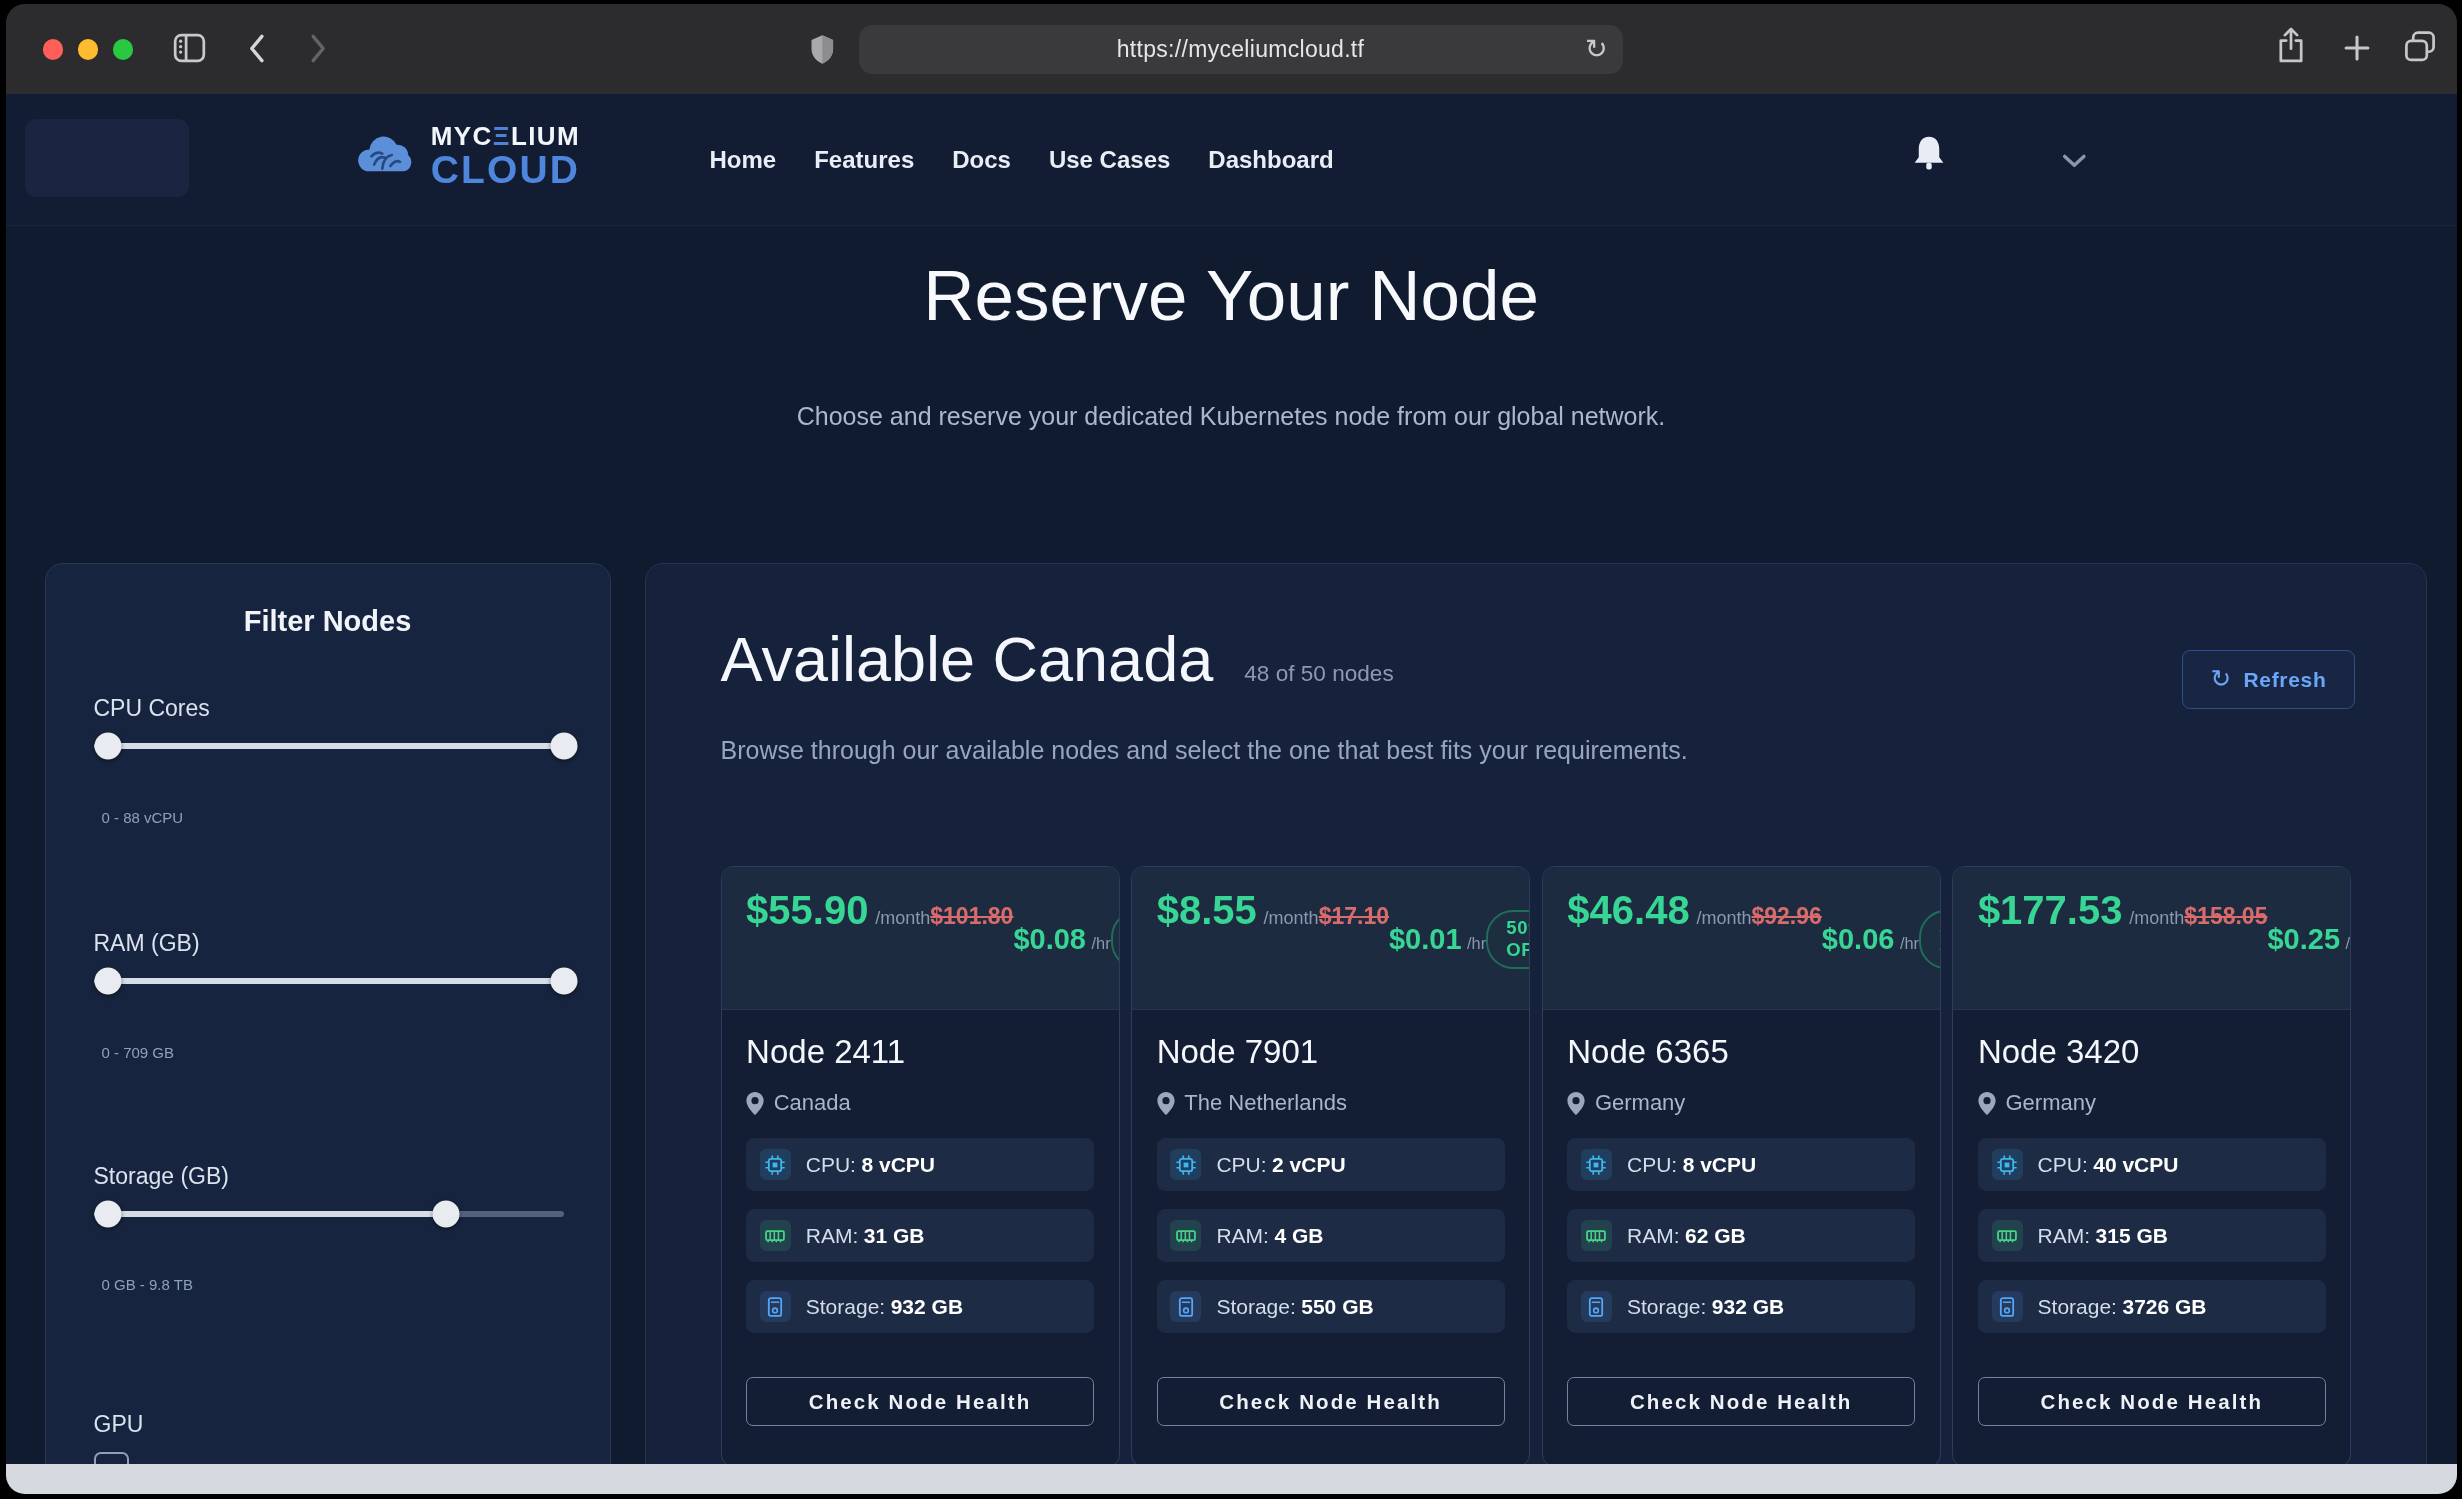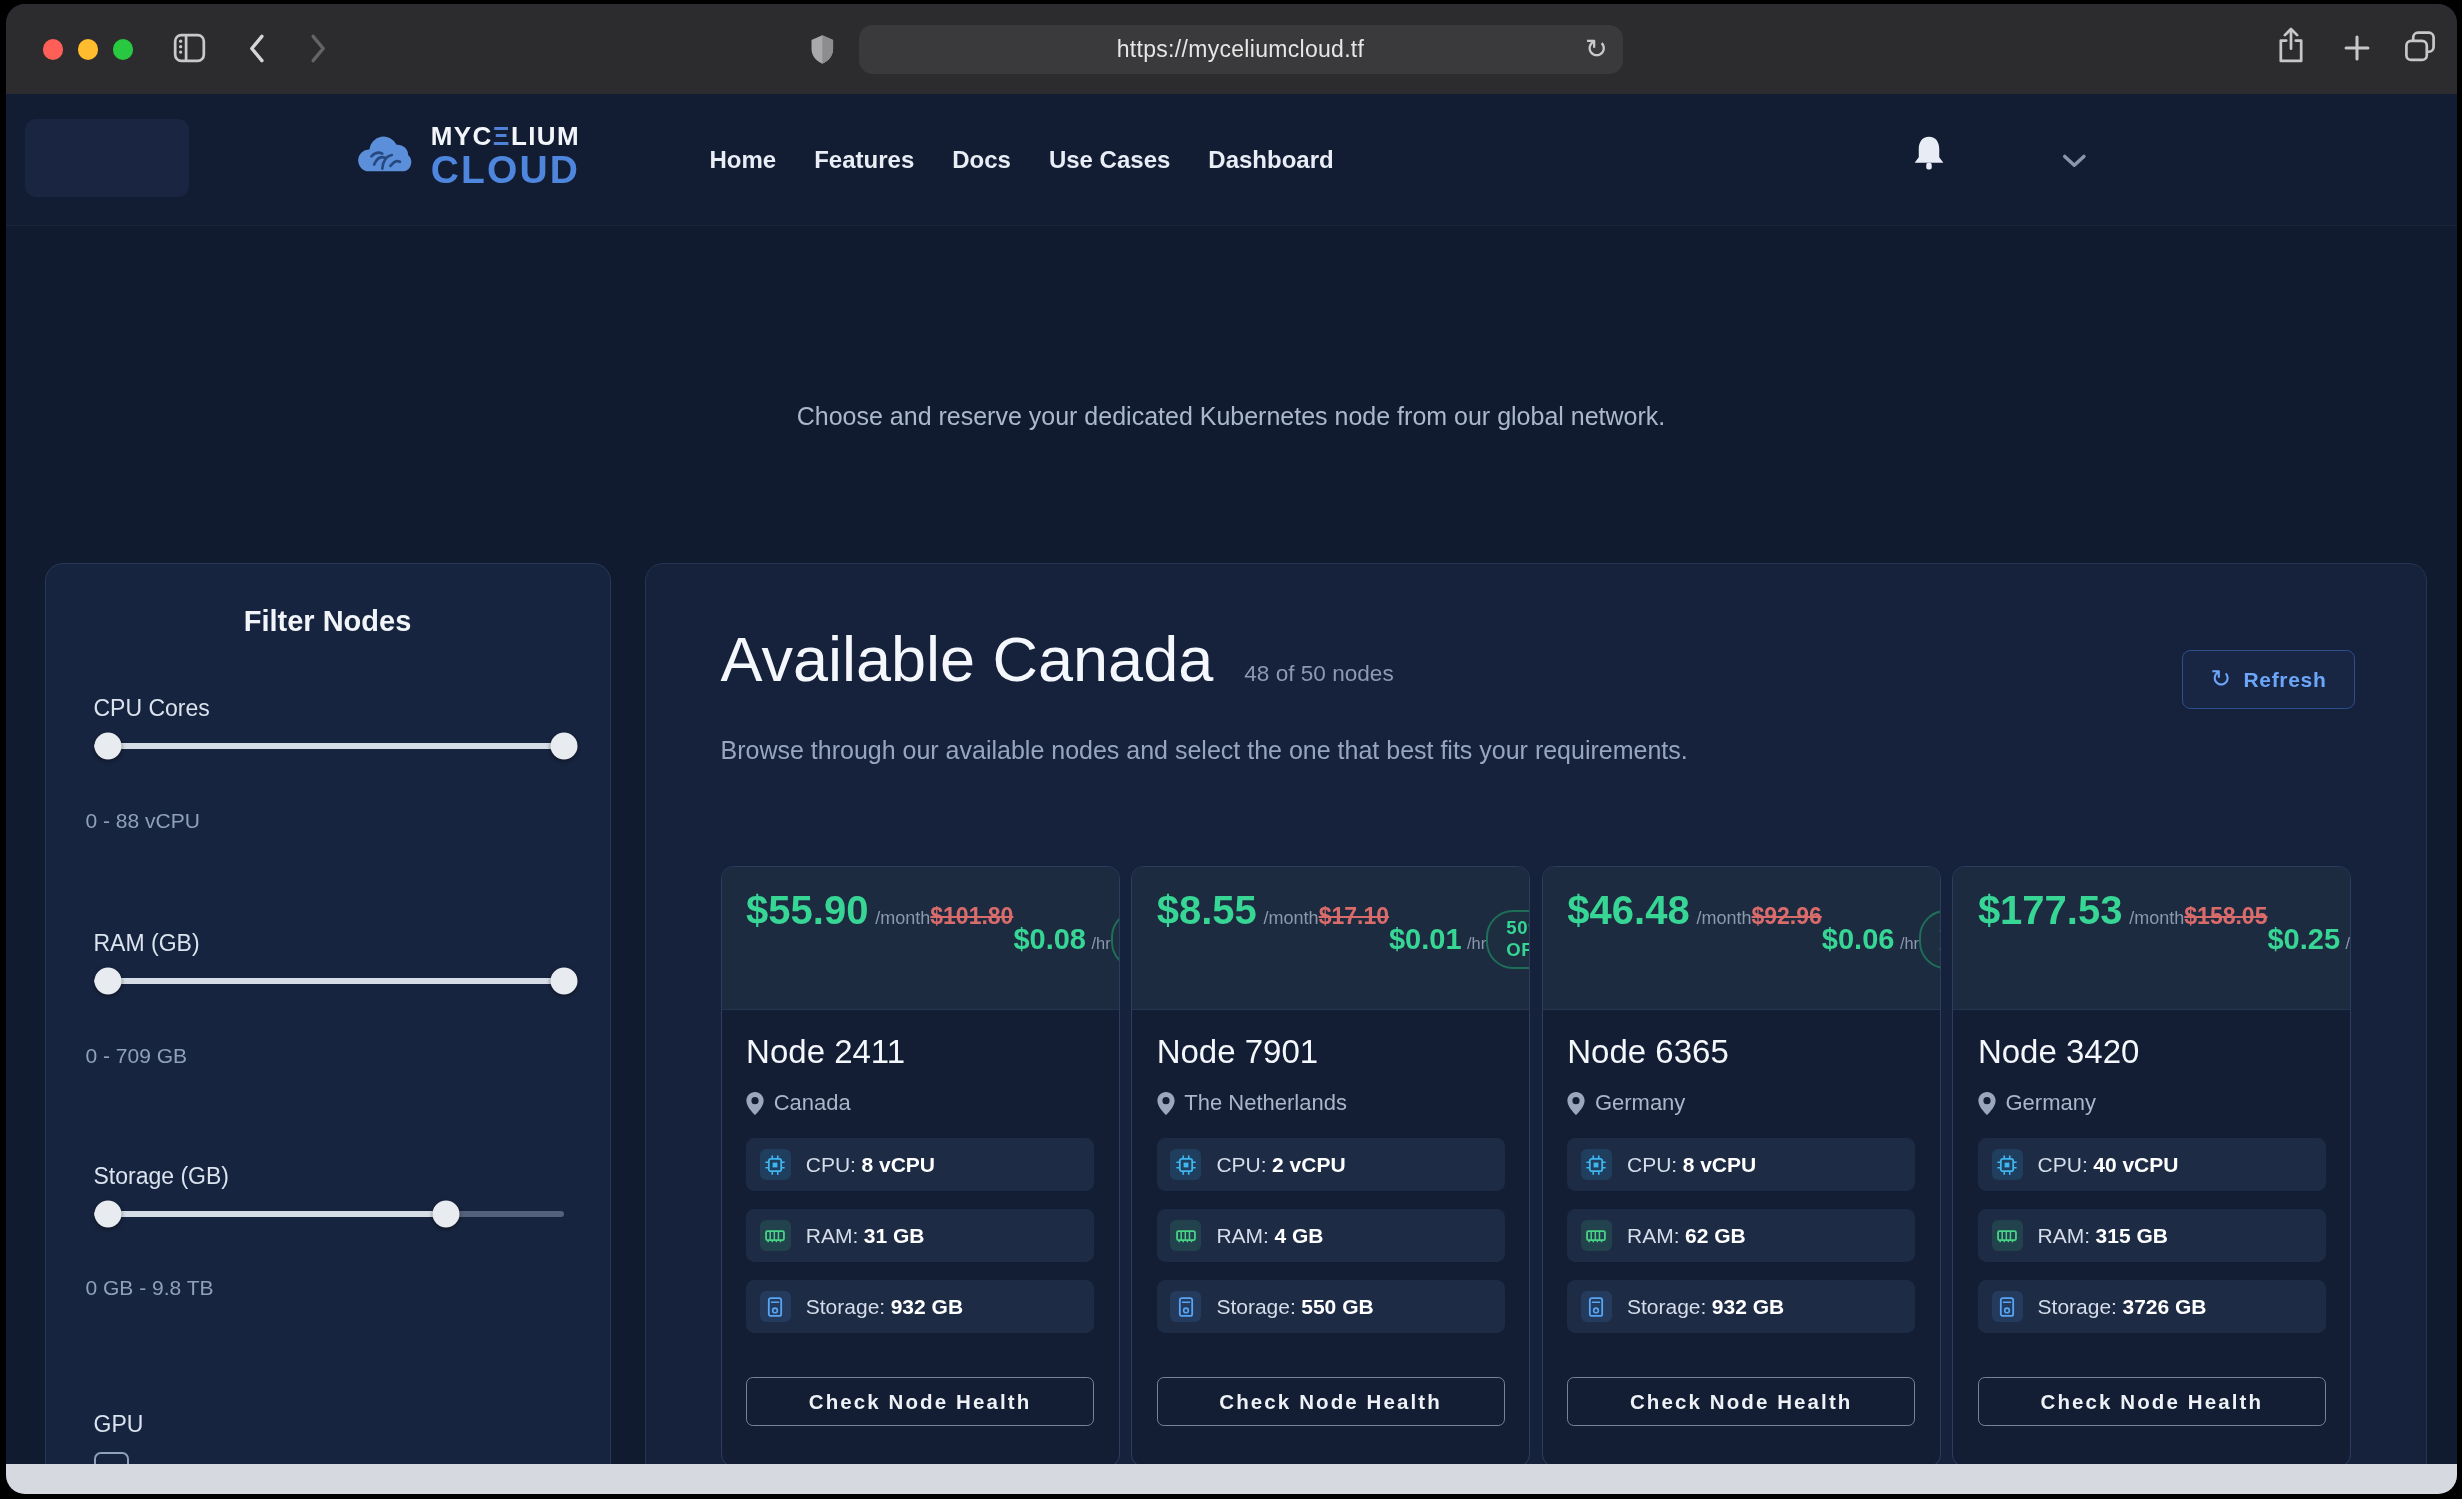--- a/index.html
+++ b/index.html
@@ -41,21 +41,21 @@
               font-size:71px;font-weight:400;color:#f7f9fc;}
   .hero-sub{position:absolute;left:0;right:0;top:398px;text-align:center;
             font-size:25px;color:#aab7cc;}
 
   
   .filter{position:absolute;left:39px;top:559px;width:566px;height:943px;border-radius:18px;
           background:#17243f;border:0.7px solid #2a3857;box-sizing:border-box;}
   .filter-title{position:absolute;left:0;right:0;top:41px;text-align:center;
                 font-size:29px;font-weight:700;color:#f1f5f9;}
   .f-label{position:absolute;left:48px;font-size:23px;color:#dbe3ef;}
-  .f-range{position:absolute;left:40px;font-size:21px;color:#8fa0b8;}
+  .f-range{position:absolute;left:56px;font-size:15px;color:#8fa0b8;}
   .slider{position:absolute;left:48px;width:470px;height:27px;}
   .track{position:absolute;left:0;right:0;top:11px;height:6.2px;border-radius:3.4px;background:#d7dde6;}
   .track.partial{background:#55617a;}
   .track-active{position:absolute;left:0;top:0;bottom:0;border-radius:3.4px;background:#d7dde6;}
   .handle{position:absolute;top:13.7px;width:27px;height:27px;border-radius:50%;background:#e8ecf1;
           transform:translate(-50%,-50%);box-shadow:0 1.4px 4.1px rgba(0,0,0,.45);}
   .checkbox{position:absolute;left:48px;top:888px;width:31px;height:31px;border:2.1px solid #8fa0b8;
             border-radius:6.8px;background:transparent;}
 
   
@@ -198,20 +198,21 @@
             <rect x="22" y="42" width="8" height="10" rx="3" fill="#e8edf5"></rect>
           </svg>
       </div>
       <div class="nav-chevron">
         <svg width="24.6" height="16.4" viewBox="0 0 36 24">
             <polyline points="4,5 18,18 32,5" fill="none" stroke="#8b96ab" stroke-width="5" stroke-linecap="round" stroke-linejoin="round"></polyline>
           </svg>
       </div>
     </div>
 
+    <div class="hero-title">Reserve Your Node</div>
     <div class="hero-sub">Choose and reserve your dedicated Kubernetes node from our global network.</div>
 
     <div class="filter">
       <div class="filter-title">Filter Nodes</div>
 
       <div class="f-label" style="top:131px;">CPU Cores</div>
       <div class="slider" style="top:168px;">
         <div class="track"></div>
         <div class="handle" style="left:3%;"></div>
         <div class="handle" style="left:100%;"></div>

